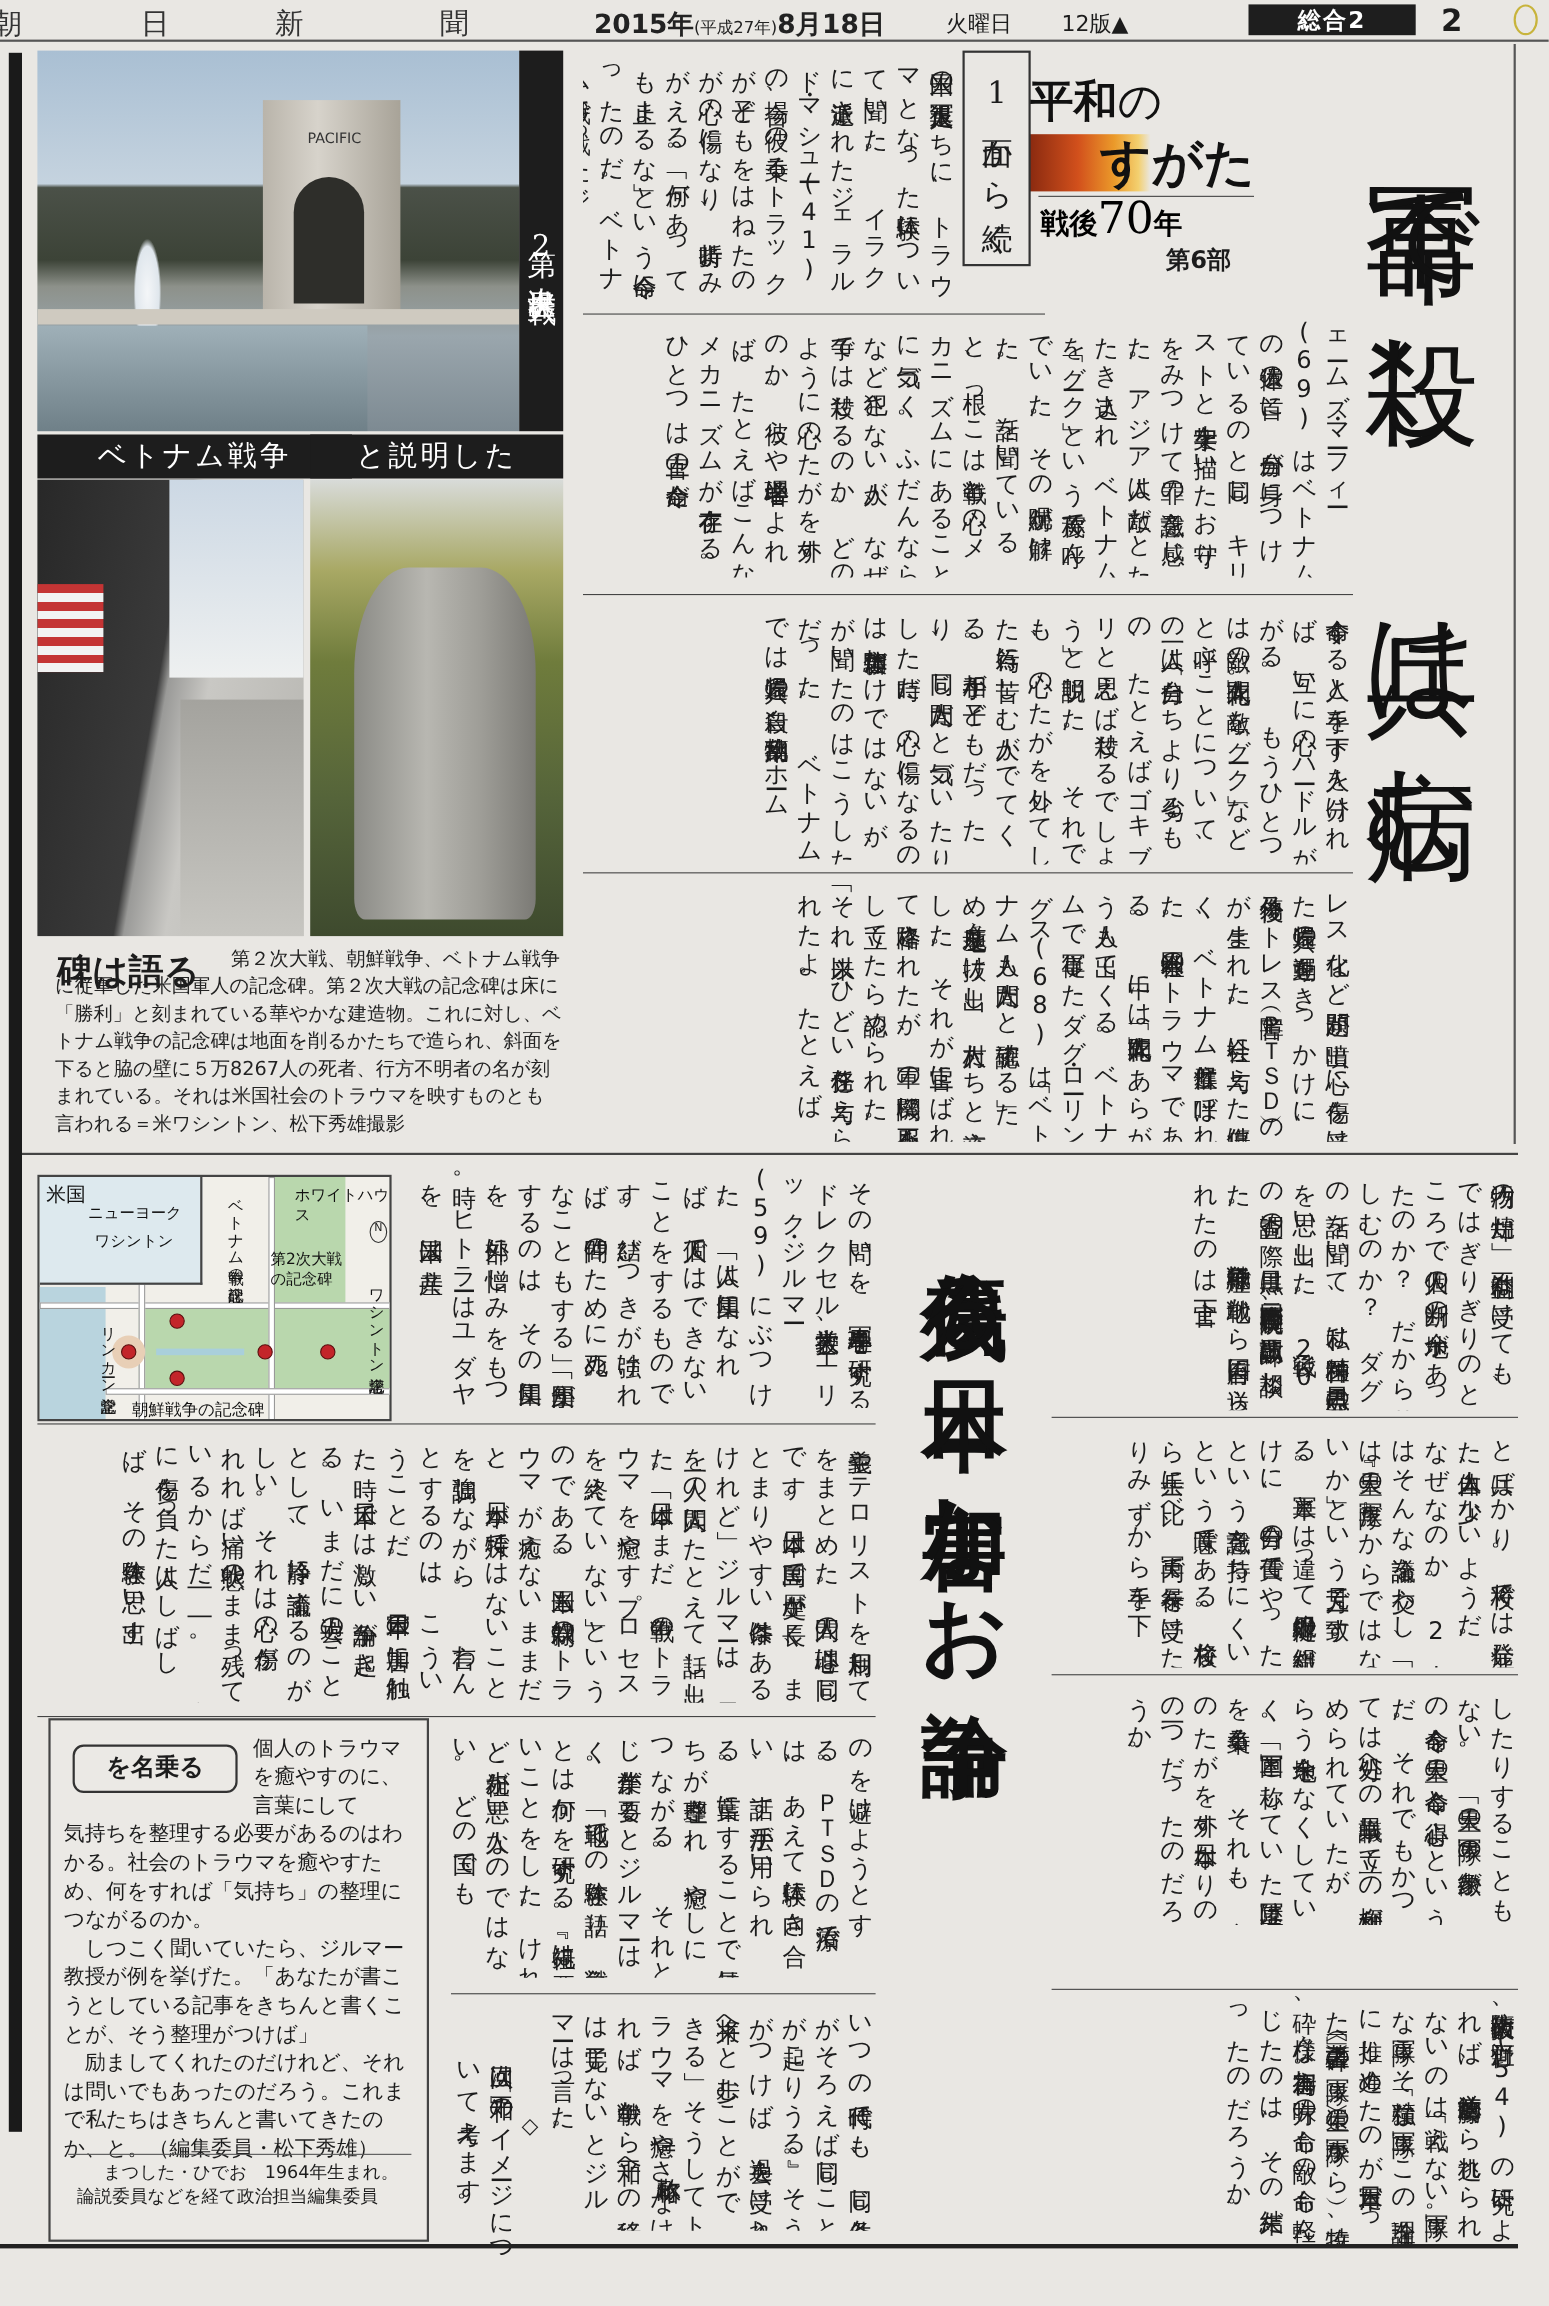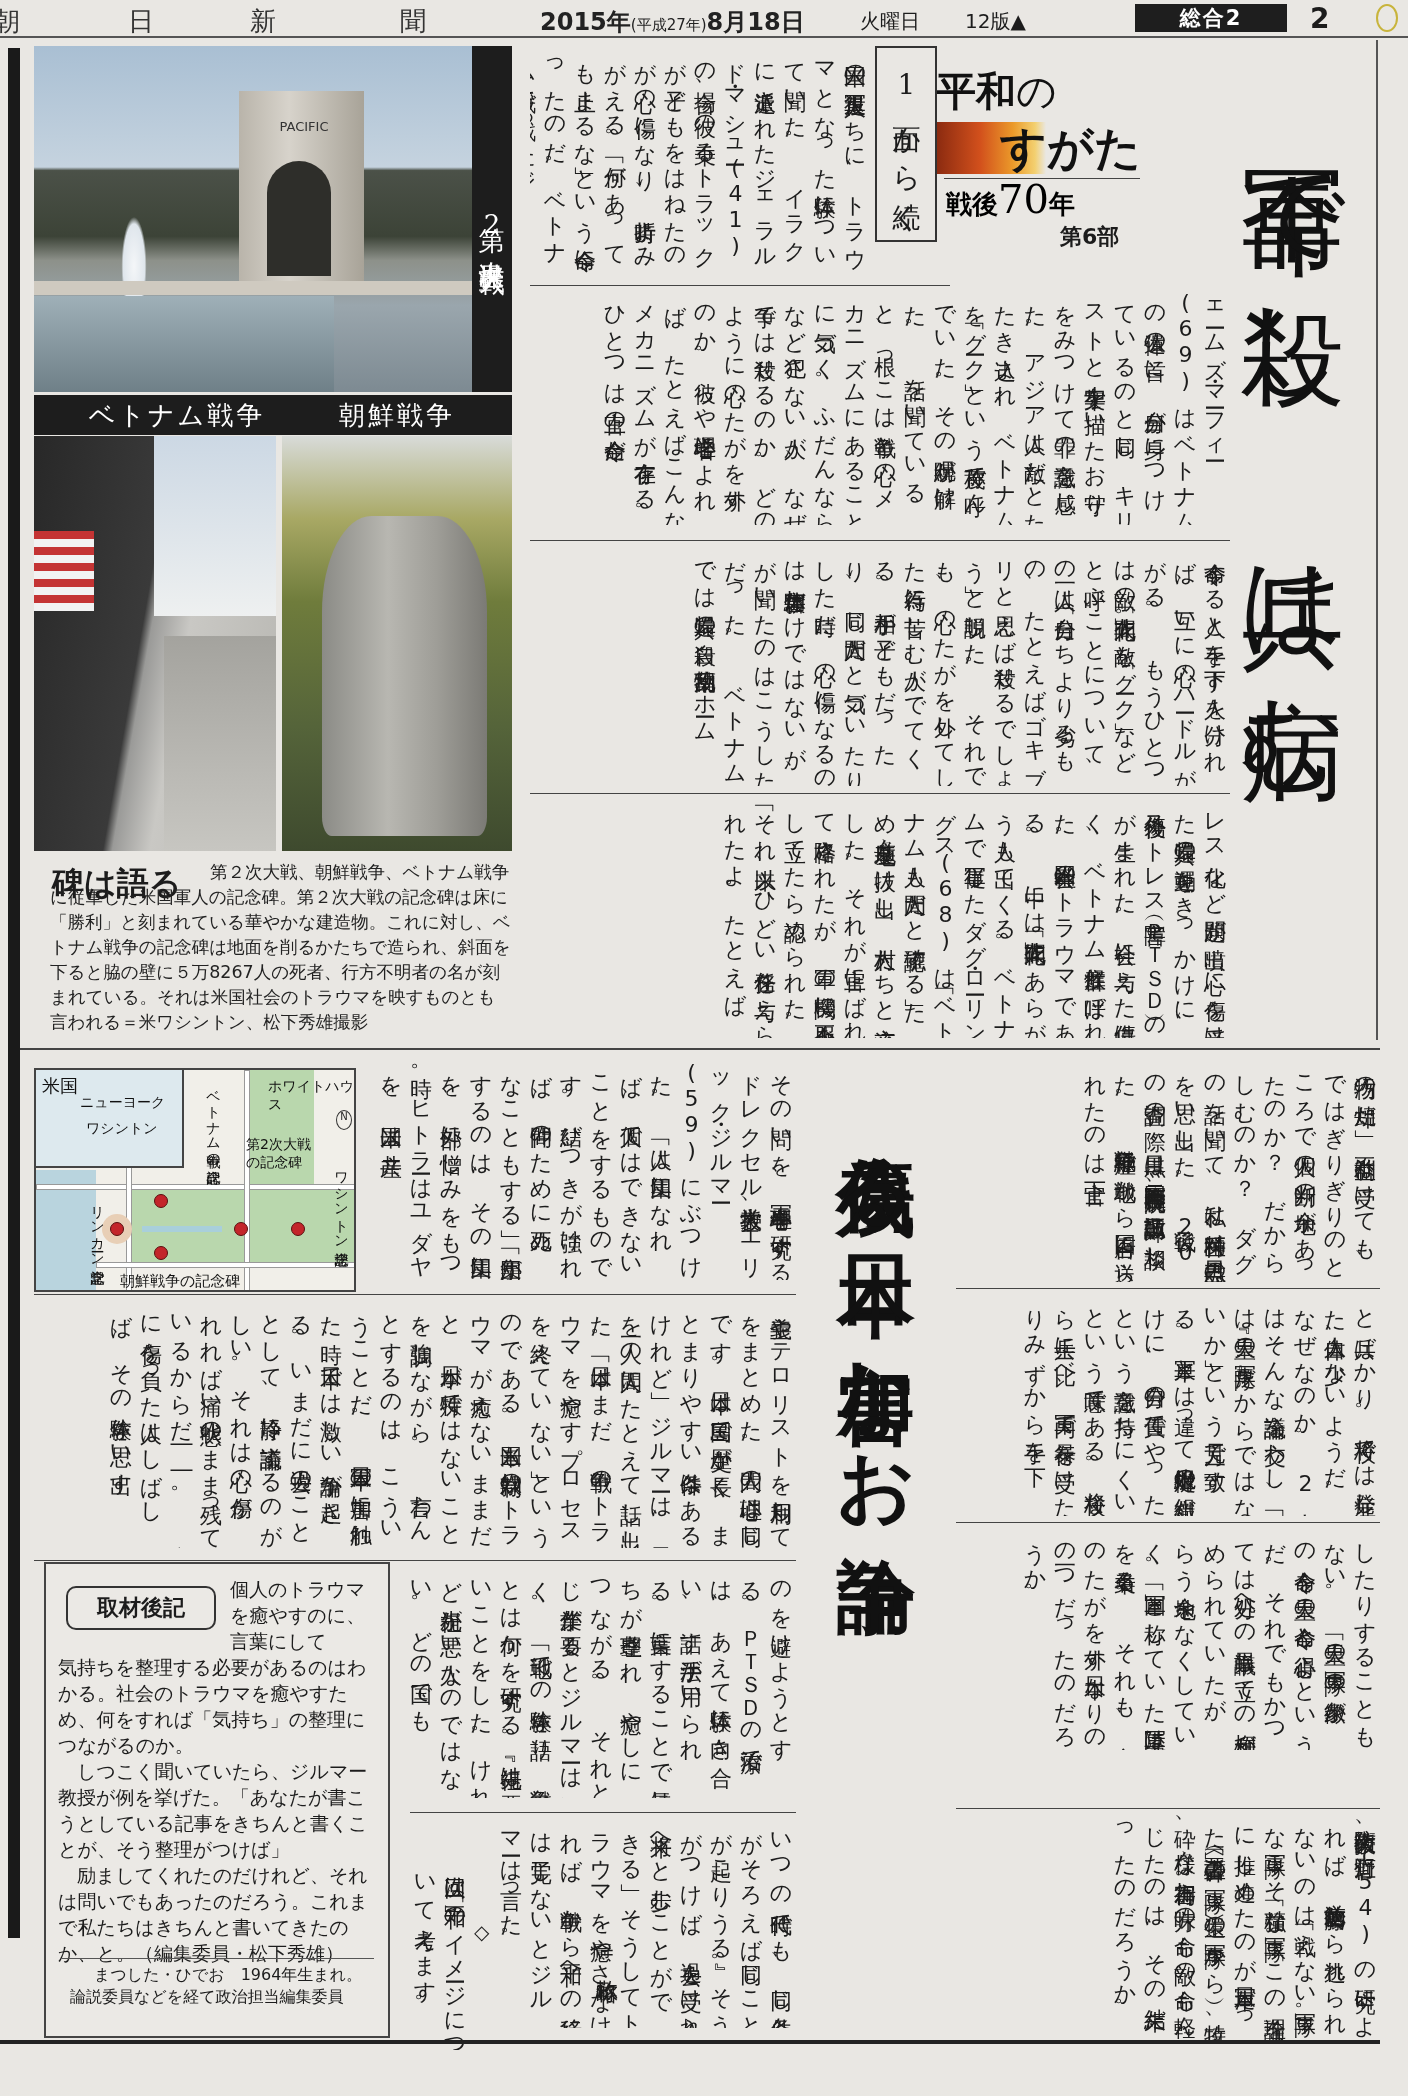--- a/index.html
+++ b/index.html
@@ -107,21 +107,21 @@
   <div class="abs ph-arch" style="left:205px;top:45px;width:125px;height:200px;">
     <div class="abs" style="left:20px;top:28px;width:90px;font-size:13px;font-family:'DejaVu Sans',sans-serif;color:#333;text-align:center;">PACIFIC</div>
     <div class="abs ph-arch-open" style="left:28px;top:70px;width:64px;height:115px;"></div>
   </div>
   <div class="abs" style="left:0;top:235px;width:438px;height:14px;background:#cfcac0;"></div>
   <div class="abs" style="left:0;top:250px;width:300px;height:96px;background:linear-gradient(180deg,#9fb0b8,#6f8088);"></div>
 </div>
 <div class="abs ph-vlabel" style="left:472px;top:46px;width:40px;height:346px;">第2次世界大戦</div>
 
 <div class="abs ph-label" style="left:34px;top:395px;width:286px;height:40px;">ベトナム戦争</div>
-<div class="abs ph-label" style="left:282px;top:395px;width:230px;height:40px;">朝鮮戦争</div>
+<div class="abs ph-label" style="left:282px;top:395px;width:230px;height:40px;">と説明した</div>
 
 <div class="abs photo ph-vn" style="left:34px;top:436px;width:242px;height:415px;">
   <div class="abs ph-vn-sky" style="left:120px;top:0;width:122px;height:180px;"></div>
   <div class="abs" style="left:0;top:95px;width:60px;height:80px;background:repeating-linear-gradient(180deg,#c43434 0 8px,#f2f2f2 8px 16px);"></div>
   <div class="abs" style="left:130px;top:200px;width:112px;height:215px;background:linear-gradient(180deg,#a4a39e,#c7c6c1);"></div>
 </div>
 <div class="abs photo ph-kr" style="left:282px;top:436px;width:230px;height:415px;">
   <div class="abs ph-soldier" style="left:40px;top:80px;width:165px;height:320px;"></div>
 </div>
 
@@ -197,21 +197,21 @@
 <div class="abs vt" style="left:34px;top:1300px;width:762px;height:248px;">主義やテロリストを利用して国民をまとめた。人間の心理は同じです。日本は島国で歴史が長く、まとまりやすい条件はあるけれど」　ジルマーは、日本社会を一人の人間にたとえて話し出した。「日本はまだ、戦争のトラウマを癒やすプロセスを終えていない」というのである。米国も奴隷制のトラウマが癒えないままだと、日本が特殊ではないことを強調しながら。　言わんとするのは、こういうことだ。　日本軍の加害に触れた時、日本では激しい論争が起きる。いまだに過去のこととして、冷静に議論するのが難しい。それは心の傷が、触れれば痛い状態のまま残っているからだ――。　心に傷を負った人はしばしば、その体験を思い出す</div>
 <div class="abs rule-h" style="left:34px;top:1560px;width:762px;height:1px;"></div>
 <div class="abs vt" style="left:410px;top:1566px;width:386px;height:232px;">のを避けようとする。ＰＴＳＤの治療では、あえて体験に向き合い、話す手法が用いられる。言葉にすることで気持ちが整理され、癒やしにつながる。　それと同じ作業が要るとジルマーは説く。　「戦地での体験を語り、戦争とは何かを研究する。『先祖は悪いことをした。けれど先祖が悪い人なのではない。どの国でも</div>
 <div class="abs rule-h" style="left:410px;top:1812px;width:386px;height:1px;"></div>
 <div class="abs vt" style="left:440px;top:1818px;width:356px;height:210px;">いつの時代でも、同じ条件がそろえば同じことが起こりうる』。そう整理がつけば、過去を受け入れ将来へと歩むことができる」　そうしてトラウマを癒やさなければ、戦争から平和への移行は完了しないとジルマーは言った。</div>
 <div class="abs vt" style="left:592px;top:1940px;width:30px;height:95px;">＝敬称略</div>
 <div class="abs" style="left:474px;top:1920px;font-size:20px;font-family:'DejaVu Sans',sans-serif;">◇</div>
 <div class="abs vt" style="left:410px;top:1860px;width:60px;height:190px;">次回は「平和」のイメージについて考えます。</div>
 
 <div class="abs afterword" style="left:44px;top:1562px;width:346px;height:476px;">
-  <div class="abs aw-badge" style="left:20px;top:22px;width:150px;height:44px;">取材後記</div>
+  <div class="abs aw-badge" style="left:20px;top:22px;width:150px;height:44px;">を名乗る</div>
   <div class="abs aw-text" style="left:184px;top:12px;width:148px;">個人のトラウマを癒やすのに、言葉にして</div>
   <div class="abs aw-text" style="left:12px;top:90px;width:324px;">
     <p>気持ちを整理する必要があるのはわかる。社会のトラウマを癒やすため、何をすれば「気持ち」の整理につながるのか。</p>
     <p style="text-indent:1em;">しつこく聞いていたら、ジルマー教授が例を挙げた。「あなたが書こうとしている記事をきちんと書くことが、そう整理がつけば」</p>
     <p style="text-indent:1em;">励ましてくれたのだけれど、それは問いでもあったのだろう。これまで私たちはきちんと書いてきたのか、と。（編集委員・松下秀雄）</p>
   </div>
   <div class="abs" style="left:16px;top:394px;width:312px;height:1px;background:#555;"></div>
   <div class="abs aw-bio" style="left:24px;top:400px;width:306px;text-indent:1.5em;">まつした・ひでお　1964年生まれ。論説委員などを経て政治担当編集委員</div>
 </div>
 

